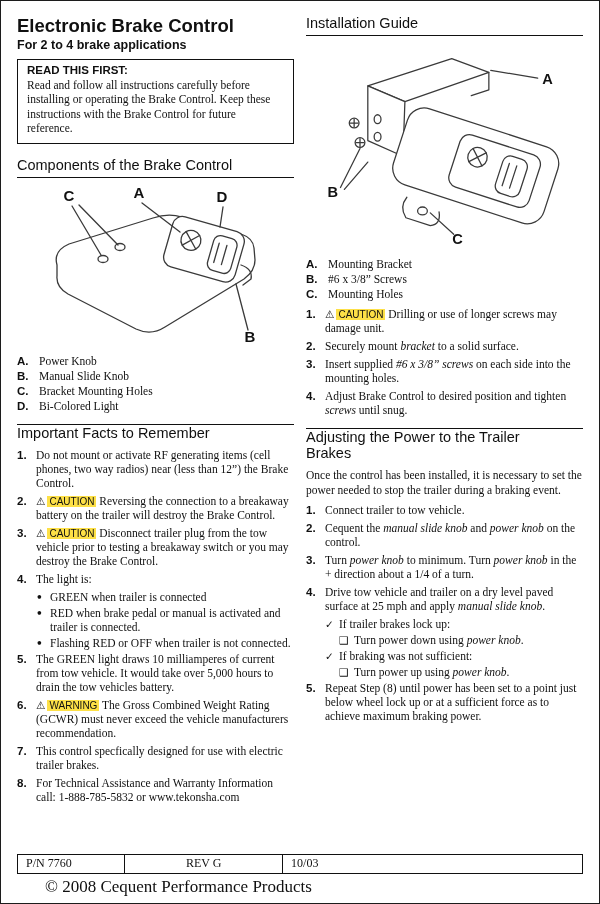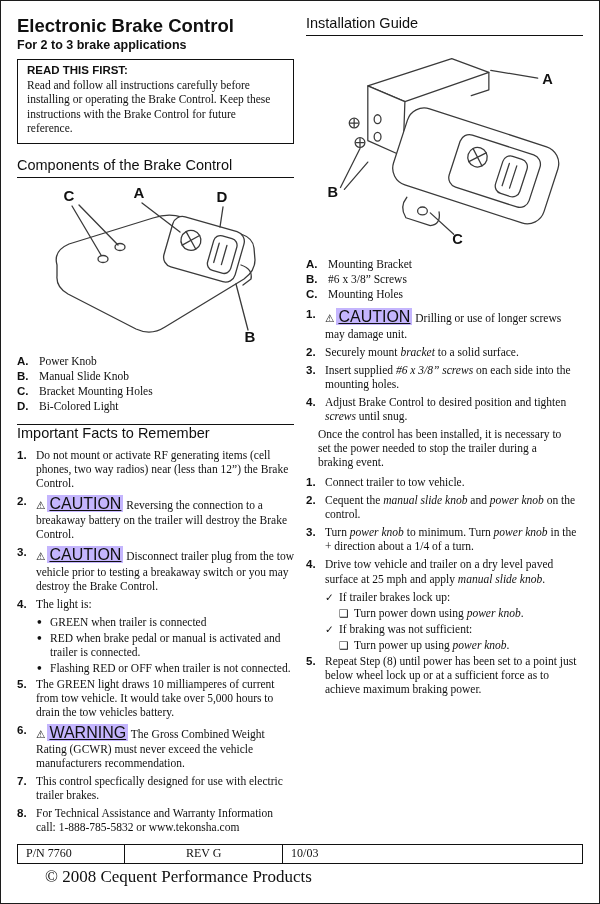--- a/index.html
+++ b/index.html
@@ -30,45 +30,45 @@
   .legend .li-num { flex: 0 0 22px; }
 
   .li { display: flex; margin-bottom: 4px; }
   .li-num { flex: 0 0 19px; font-family: "Liberation Sans", sans-serif; font-weight: bold; font-size: 11.5px; padding-top: 1px; }
   .li-body { flex: 1; font-size: 11.5px; line-height: 1.22; }
   .sub1 { margin-left: 19px; margin-bottom: 2px; }
   .sub1 .li-num { flex: 0 0 14px; font-family: "DejaVu Sans", sans-serif; font-size: 10.5px; font-weight: bold; }
   .sub2 { margin-left: 33px; margin-bottom: 2px; }
   .sub2 .li-num { flex: 0 0 15px; font-family: "DejaVu Sans", sans-serif; font-size: 10.5px; font-weight: normal; }
 
-  .badge { background: #c4b5fd; font-family: "Liberation Sans", sans-serif; font-size: 16px; padding: 0 2px; text-decoration: underline; }
+  .badge { background: #fde047; font-family: "Liberation Sans", sans-serif; font-size: 10px; padding: 0 2px; }
   .warn-icon { font-family: "DejaVu Sans", sans-serif; font-size: 10.5px; margin-right: 2px; }
   .it { font-style: italic; }
-  .intro { font-size: 11.5px; line-height: 1.24; margin: 0 12px 6px; }
-
-  .footer { position: absolute; left: 16px; right: 16px; bottom: 16px; }
+  .intro { font-size: 11.5px; line-height: 1.24; margin: 0 0 6px; }
+
+  .footer { position: absolute; left: 16px; right: 16px; bottom: 6px; }
   .foot-table { display: flex; border: 1px solid #111; font-size: 12px; }
   .foot-cell { padding: 1px 8px 2px; }
   .fc1 { flex: 0 0 19%; border-right: 1px solid #111; }
   .fc2 { flex: 0 0 28%; border-right: 1px solid #111; text-align: center; }
   .fc3 { flex: 1; }
   .copyright { font-size: 17px; margin-top: 3px; padding-left: 28px; }
 
   svg text { font-family: "Liberation Sans", sans-serif; font-weight: bold; font-size: 15px; fill: #111; text-anchor: middle; }
   .lines { stroke: #3a3a3a; stroke-width: 1.3; fill: none; stroke-linejoin: round; stroke-linecap: round; }
 </style>
 </head>
 <body>
 
 <div class="page">
   <div class="cols">
 
     <div class="col">
       <h1 class="title">Electronic Brake Control</h1>
-      <div class="subtitle">For 2 to 3 brake applications</div>
+      <div class="subtitle">For 2 to 4 brake applications</div>
 
       <div class="readbox">
         <div class="readbox-h">READ THIS FIRST:</div>
         <div class="readbox-b">Read and follow all instructions carefully before installing or operating the Brake Control. Keep these instructions with the Brake Control for future reference.</div>
       </div>
 
       <h3 class="sec rule-below">Components of the Brake Control</h3>
 
       <div class="diagram">
         <svg viewBox="0 0 272 160" width="272" height="160">
@@ -228,20 +228,23 @@
           <div class="li">
             <span class="li-num">3.</span>
             <span class="li-body"><span>Insert supplied </span><span class="it">#6 x 3/8” screws</span><span> on each side into the mounting holes.</span></span>
           </div>
           <div class="li">
             <span class="li-num">4.</span>
             <span class="li-body"><span>Adjust Brake Control to desired position and tighten </span><span class="it">screws</span><span> until snug.</span></span>
           </div>
         </div>
 
+      <h3 class="sec rule-above">
+        <span class="hwrap">Adjusting the Power to the Trailer Brakes</span>
+      </h3>
       <p class="intro">Once the control has been installed, it is necessary to set the power needed to stop the trailer during a braking event.</p>
       <div class="numlist">
           <div class="li">
             <span class="li-num">1.</span>
             <span class="li-body"><span>Connect trailer to tow vehicle.</span></span>
           </div>
           <div class="li">
             <span class="li-num">2.</span>
             <span class="li-body"><span>Cequent the </span><span class="it">manual slide knob</span><span> and </span><span class="it">power knob</span><span> on the control.</span></span>
           </div>

